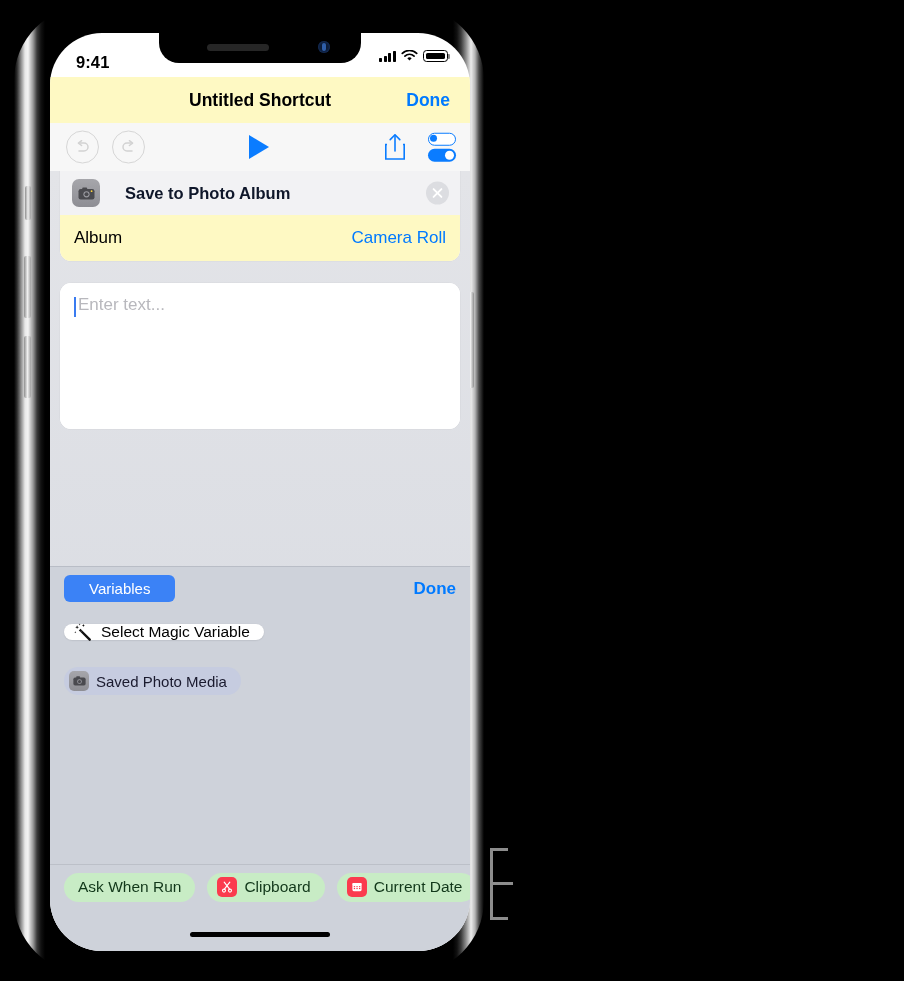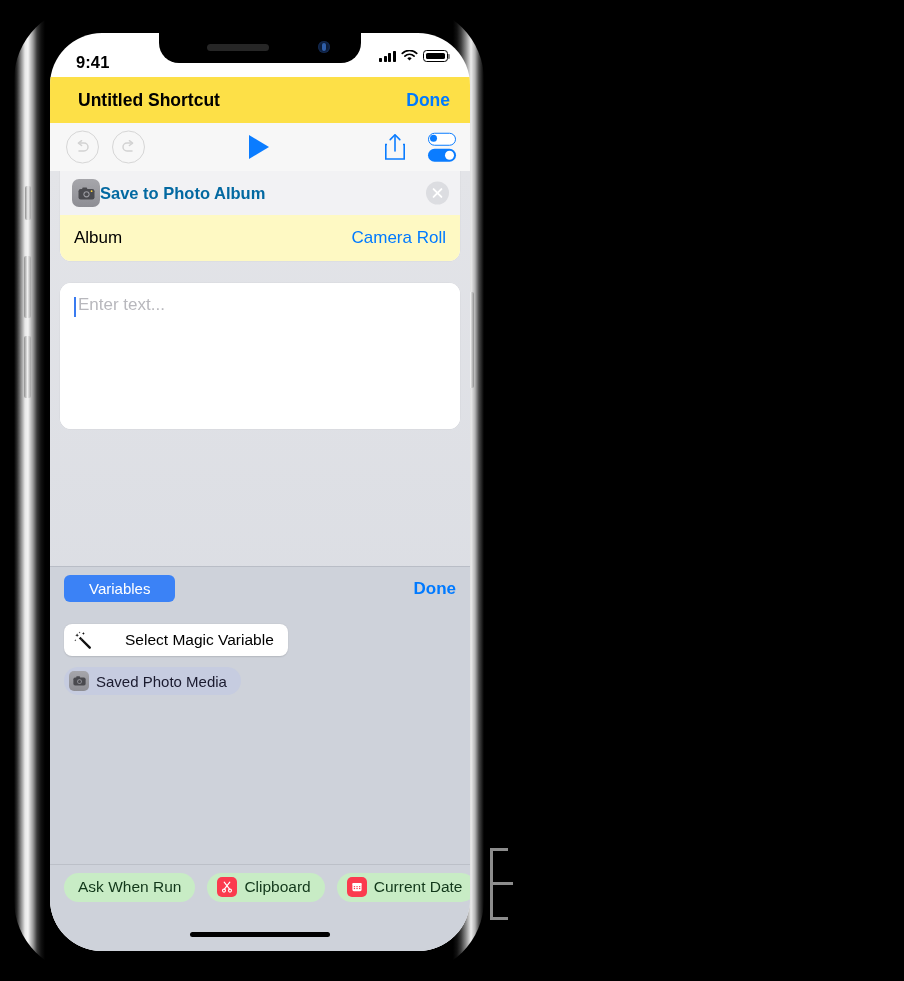--- a/index.html
+++ b/index.html
@@ -58,22 +58,22 @@
   .sig-bars i:nth-child(3){height:8.5px;}
   .sig-bars i:nth-child(4){height:11px;}
   .batt{width:25px;height:12px;border:1.6px solid #000;border-radius:3.6px;
      position:relative;box-sizing:border-box;}
   .batt:before{content:"";position:absolute;left:1.6px;top:1.6px;bottom:1.6px;right:1.6px;
      background:#000;border-radius:1.6px;}
   .batt:after{content:"";position:absolute;right:-3.4px;top:3.4px;width:2px;height:5px;
      background:#000;opacity:.45;border-radius:0 1px 1px 0;}
 
   
-  #nav-bar{position:absolute;top:44px;left:0;right:0;height:46px;background:#fde047;
-     display:flex;align-items:center;padding-left:28px;}
+  #nav-bar{position:absolute;top:44px;left:0;right:0;height:46px;background:#fef9c3;
+     display:flex;align-items:center;justify-content:center;}
   #nav-title{font-size:17.5px;font-weight:700;color:#000;}
   #nav-done{position:absolute;right:20px;top:50%;transform:translateY(-50%);
      font-size:17.5px;font-weight:700;color:#007aff;}
 
   
   #toolbar{position:absolute;top:90px;left:0;right:0;height:48px;background:#f7f7f7;
      display:flex;align-items:center;}
   .tb-icon{position:absolute;top:50%;transform:translateY(-50%);
      display:flex;align-items:center;justify-content:center;}
   #tb-undo{left:16px;}
@@ -96,21 +96,21 @@
      border-radius:50%;background:#fff;}
 
   
   #content{position:absolute;top:138px;left:0;right:0;bottom:0;
      background:linear-gradient(#e3e4e8,#d6d9e0);overflow:hidden;}
 
   .card{margin:0 10px;background:#fff;border-radius:11px;overflow:hidden;
      box-shadow:0 0 0 0.5px rgba(0,0,0,.04);}
   .card-head{height:44px;background:#f2f2f4;display:flex;align-items:center;
      padding:0 12px;position:relative;}
-  .card-title{font-size:16.5px;font-weight:700;color:#0369a1;margin-left:0;}
+  .card-title{font-size:16.5px;font-weight:700;color:#0f172a;margin-left:25px;}
   .close-x{position:absolute;right:11px;top:50%;transform:translateY(-50%);
      width:23px;height:23px;border-radius:50%;background:#dcdde1;
      display:flex;align-items:center;justify-content:center;}
   .close-x svg{display:block;}
   .row{height:46px;display:flex;align-items:center;justify-content:space-between;
      padding:0 14px;background:#fef9c3;}
   .row-label{font-size:17px;color:#000;}
   .row-value{font-size:17px;color:#007aff;}
 
   
@@ -133,23 +133,23 @@
   #vars-bar{position:absolute;left:0;right:0;top:395px;height:44px;
      background:#ced2da;display:flex;align-items:center;justify-content:space-between;
      padding:0 14px;box-sizing:border-box;
      border-top:0.5px solid #b9bdc6;}
   #vars-btn{background:#3b82f6;color:#fff;font-size:15px;border-radius:6px;
      padding:5px 25px;}
   #vars-done{color:#007aff;font-size:17px;font-weight:700;}
 
   
   #vars-panel{position:absolute;left:0;right:0;top:439px;bottom:0;background:#ced2da;}
-  #magic-var{position:absolute;left:14px;top:14px;height:32px;background:#fff;
+  #magic-var{position:absolute;left:14px;top:14px;height:16px;background:#fff;
      border-radius:8px;display:flex;align-items:center;padding:0 14px 0 10px;
-     box-shadow:0 0.5px 1.5px rgba(0,0,0,.12);gap:24px;}
+     box-shadow:0 0.5px 1.5px rgba(0,0,0,.12);}
   #magic-var .lbl{font-size:15.5px;color:#000;margin-left:8px;}
   #saved-photo{position:absolute;left:14px;top:57px;height:28px;
      background:#c6cce0;border-radius:14px;display:flex;align-items:center;
      padding:0 14px 0 5px;}
   #saved-photo .lbl{font-size:15px;color:#1a1a2e;margin-left:7px;}
   .mini-cam{width:20px;height:20px;border-radius:5px;
      background:linear-gradient(#a6a6ab,#8e8e94);
      display:flex;align-items:center;justify-content:center;flex:none;}
 
   

